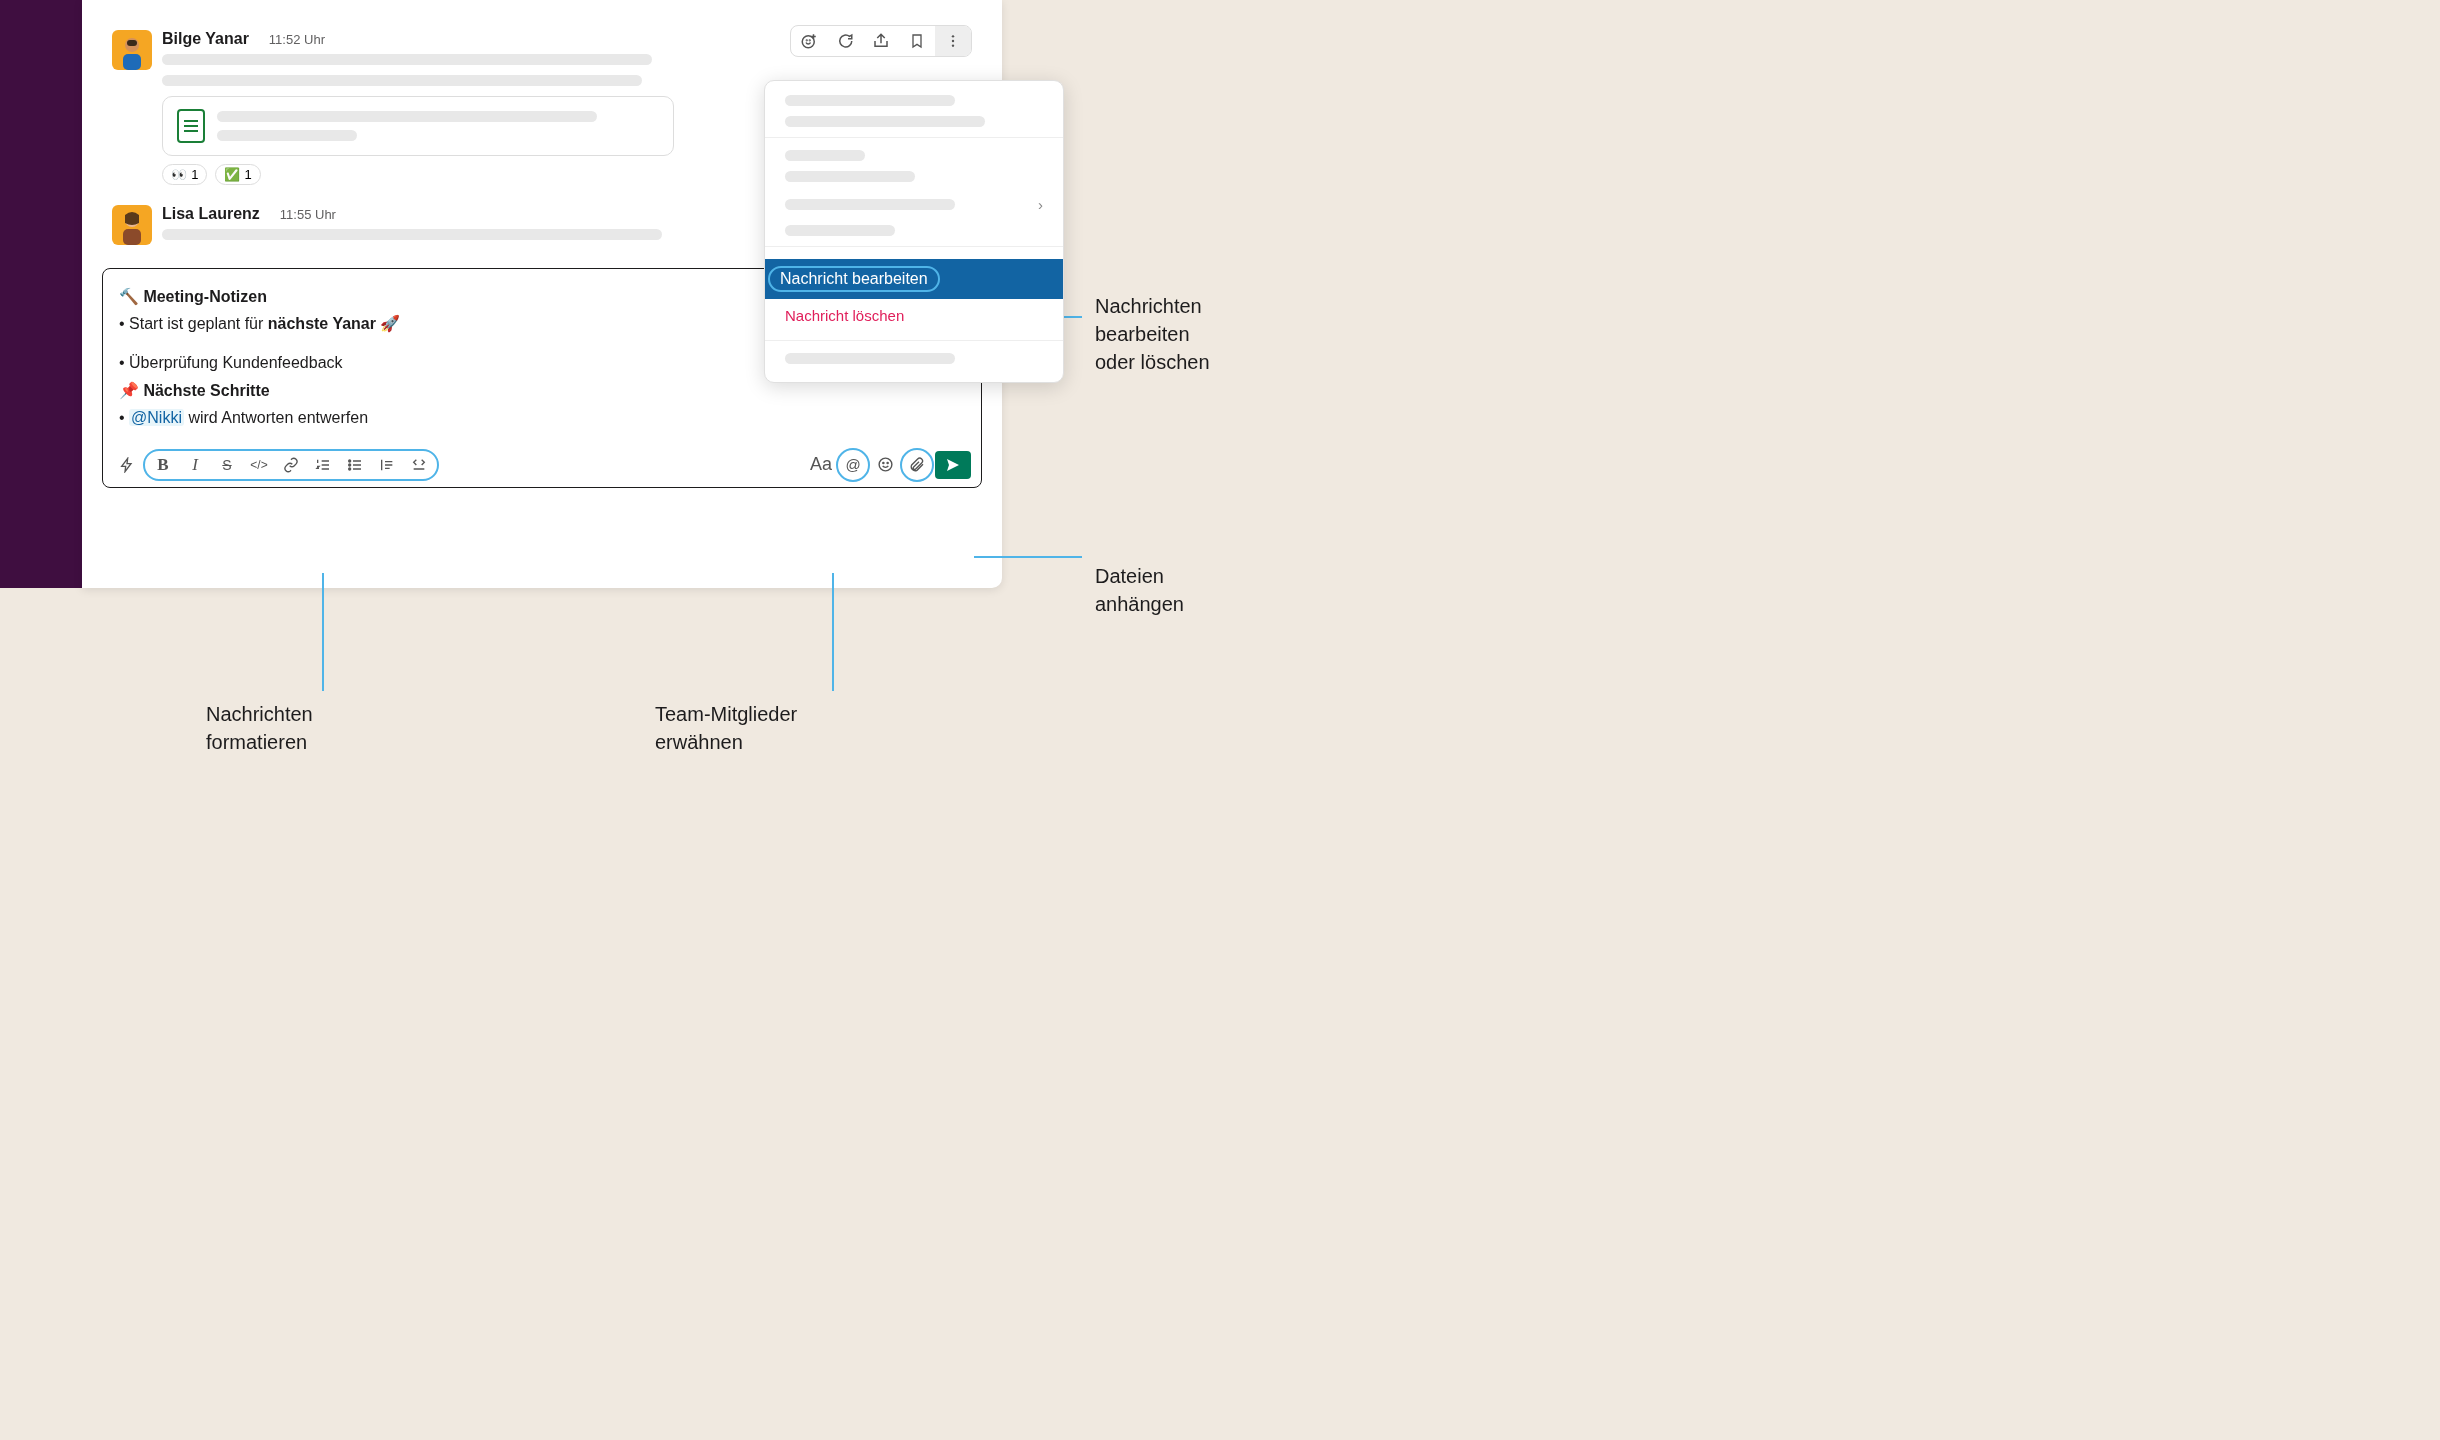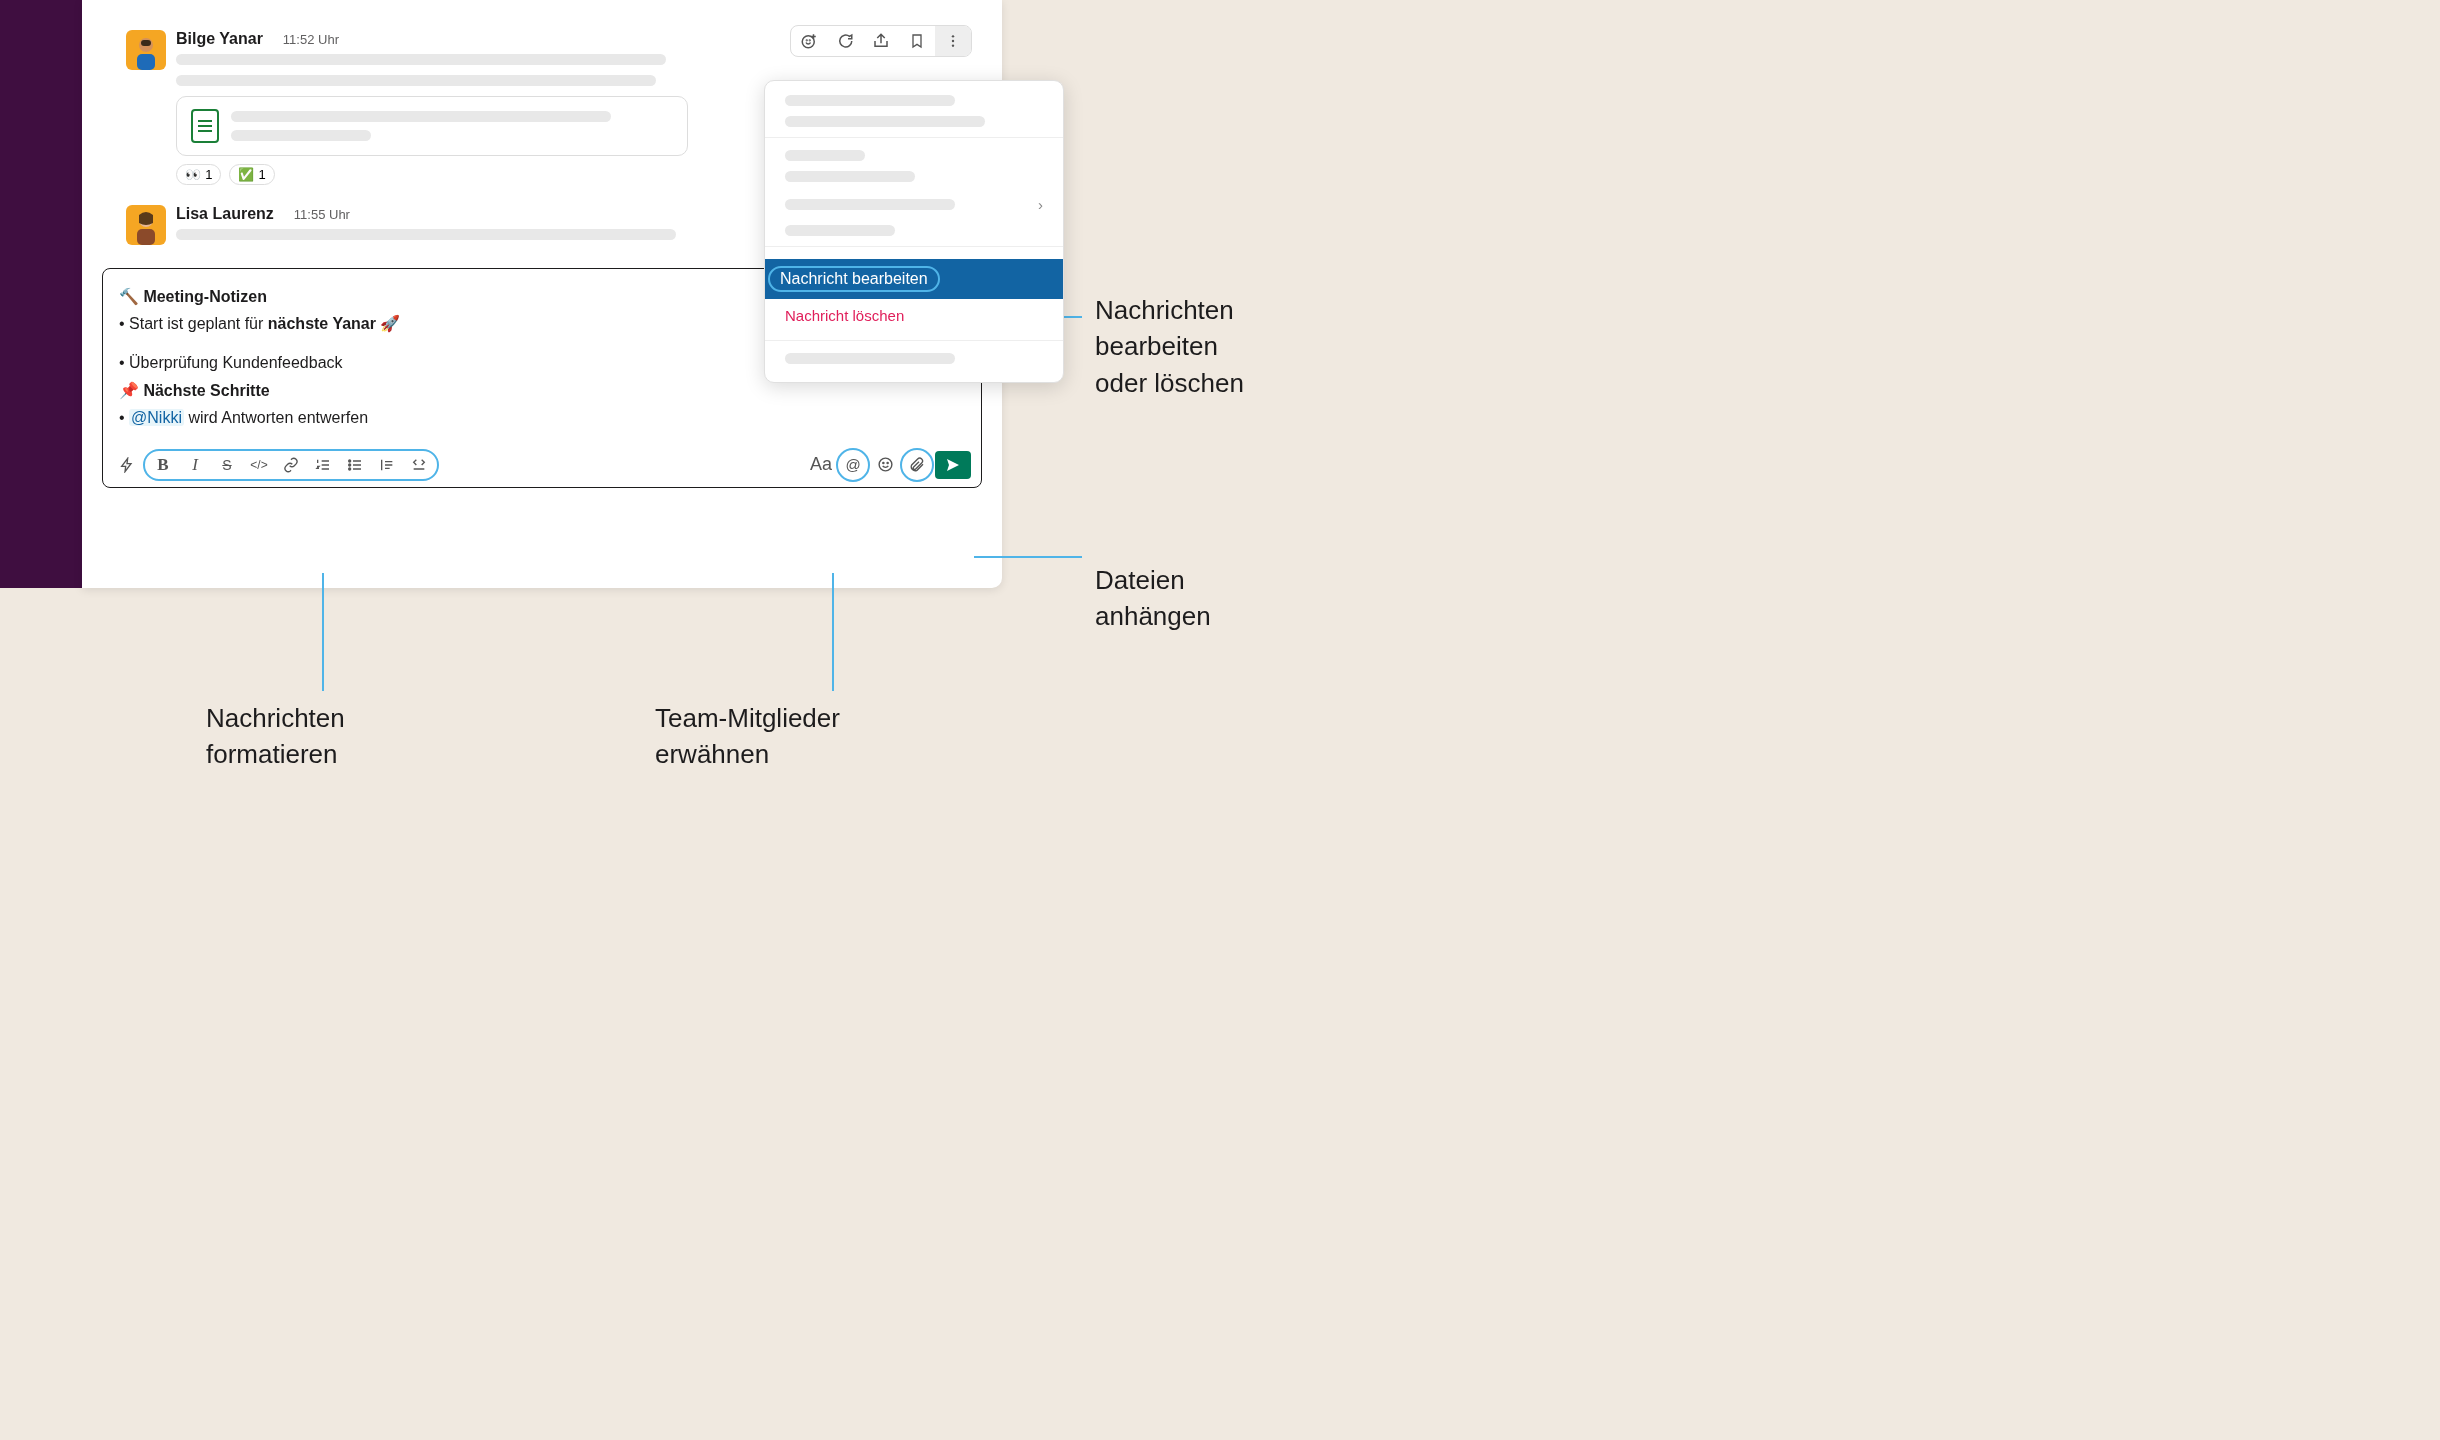--- a/index.html
+++ b/index.html
@@ -22,21 +22,21 @@
     left: 82px; top: 0;
     width: 920px;
     height: 588px;
     background: #fff;
     border-radius: 0 0 10px 0;
     box-shadow: 0 2px 10px rgba(0,0,0,0.1);
     padding: 30px 0 0 0;
   }
   .msg {
     display: flex;
-    padding: 0 30px 8px 44px;
+    padding: 0 30px 8px 30px;
     position: relative;
   }
   .avatar {
     width: 40px; height: 40px;
     border-radius: 6px;
     flex-shrink: 0;
     margin-right: 10px;
   }
   .msg-body { flex: 1; }
   .msg-header { display: flex; align-items: baseline; gap: 8px; margin-bottom: 6px; }
@@ -175,21 +175,21 @@
     color: #fff;
   }
   .highlight-ring {
     position: absolute;
     border: 2px solid #4fb4e8;
     border-radius: 18px;
     pointer-events: none;
   }
   .callout {
     position: absolute;
-    font-size: 26px;
+    font-size: 20px;
     color: #1d1c1d;
     line-height: 1.4;
   }
   .callout-line {
     position: absolute;
     background: #4fb4e8;
   }
   svg { display: block; }
 </style>
 </head>

